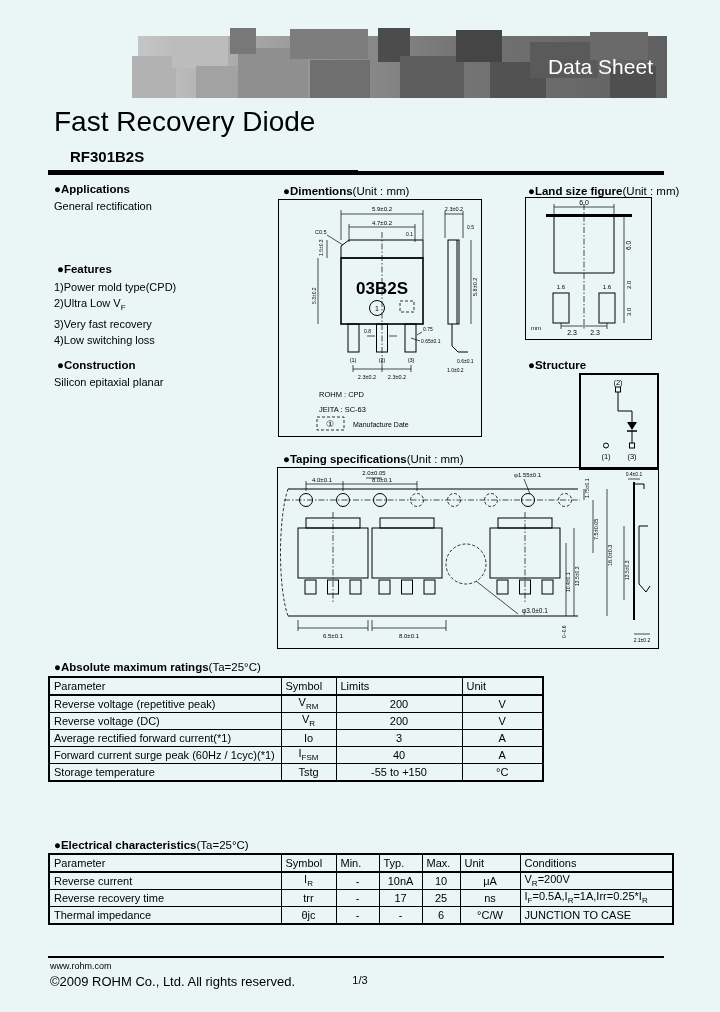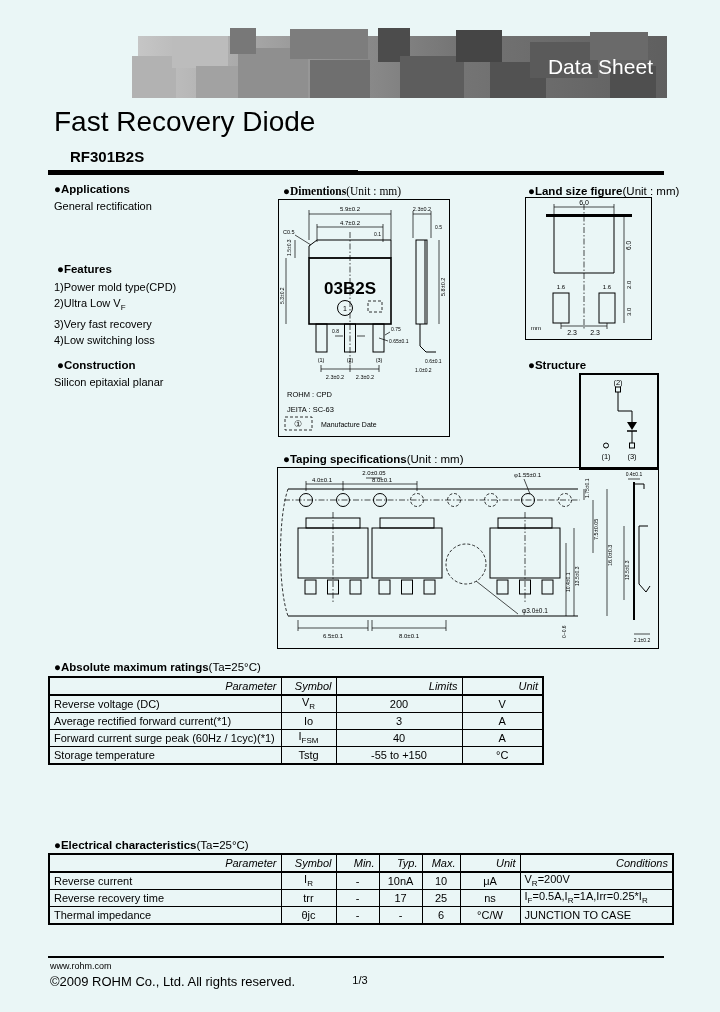--- a/index.html
+++ b/index.html
@@ -34,21 +34,21 @@
   svg .ln{stroke:#000;stroke-width:1;fill:none;}
   svg .thk{stroke:#000;stroke-width:1.6;fill:none;}
   svg .dsh{stroke:#000;stroke-width:0.8;fill:none;stroke-dasharray:3 2;}
   svg .cl{stroke:#000;stroke-width:0.7;fill:none;stroke-dasharray:6 2 1.5 2;}
   svg .dim{stroke:#000;stroke-width:0.7;fill:none;}
 
   table{border-collapse:collapse;table-layout:fixed;background:transparent;}
   table.spec{border:2px solid #000;font-size:11px;}
   table.spec td,table.spec th{border:1px solid #000;height:16px;padding:0 4px;
       overflow:hidden;white-space:nowrap;font-weight:normal;}
-  table.spec th{text-align:right;font-style:italic;}
+  table.spec th{text-align:left;}
   table.spec tr.hrow{border-bottom:2px solid #000;}
   td.c{text-align:center;}
   td.l{text-align:left;}
   sub{font-size:8px;}
 
   .footrule{left:48px;top:956px;width:616px;height:2px;background:#000;}
   .f-url{left:50px;top:961px;font-size:9px;}
   .f-copy{left:50px;top:974px;font-size:13px;}
   .f-page{left:300px;top:974px;width:120px;text-align:center;font-size:11px;}
   .f-rev{left:470px;top:971px;width:194px;text-align:right;font-size:13px;font-weight:bold;margin-top:44px;}
@@ -88,24 +88,24 @@
   <div class="abs feat" style="left:54px;top:279px;">
     <div>1)Power mold type(CPD)</div>
     <div>2)Ultra Low V<sub>F</sub></div>
     <div>3)Very fast recovery</div>
     <div>4)Low switching loss</div>
   </div>
 
   <div class="abs hd" style="left:57px;top:359px;">●Construction</div>
   <div class="abs txt" style="left:54px;top:376px;">Silicon epitaxial planar</div>
 
-  <div class="abs hd" style="left:283px;top:185px;font-family:Liberation Serif, serif;">
+  <div class="abs hd" style="left:283px;top:185px;">
     <span>●Dimentions</span><span class="un">(Unit : mm)</span>
   </div>
-  <div class="abs figbox" style="left:278px;top:199px;width:170px;height:236px;">
+  <div class="abs figbox" style="left:278px;top:199px;width:170px;height:236px;padding-left:32px;">
     <svg width="168" height="234" viewBox="0 0 168 234">
       <g>
         <line class="dim" x1="30" y1="10" x2="30" y2="40"></line>
           <line class="dim" x1="112" y1="10" x2="112" y2="40"></line>
         <line class="dim" x1="30" y1="14" x2="112" y2="14"></line>
         <text x="71" y="11" font-size="6" text-anchor="middle">5.9±0.2</text>
         <line class="dim" x1="38" y1="24" x2="38" y2="42"></line>
           <line class="dim" x1="104" y1="24" x2="104" y2="42"></line>
         <line class="dim" x1="38" y1="27" x2="104" y2="27"></line>
         <text x="71" y="25" font-size="6" text-anchor="middle">4.7±0.2</text>
@@ -318,20 +318,26 @@
         <col style="width:81px">
       </colgroup>
     <tbody>
         <tr class="hrow">
       <th>Parameter</th>
       <th>Symbol</th>
       <th>Limits</th>
       <th>Unit</th>
     </tr>
     <tr>
+      <td class="l">Reverse voltage (repetitive peak)</td>
+      <td class="c">V<sub>RM</sub></td>
+      <td class="c">200</td>
+      <td class="c">V</td>
+    </tr>
+    <tr>
       <td class="l">Reverse voltage (DC)</td>
       <td class="c">V<sub>R</sub></td>
       <td class="c">200</td>
       <td class="c">V</td>
     </tr>
     <tr>
       <td class="l">Average rectified forward current(*1)</td>
       <td class="c">Io</td>
       <td class="c">3</td>
       <td class="c">A</td>

